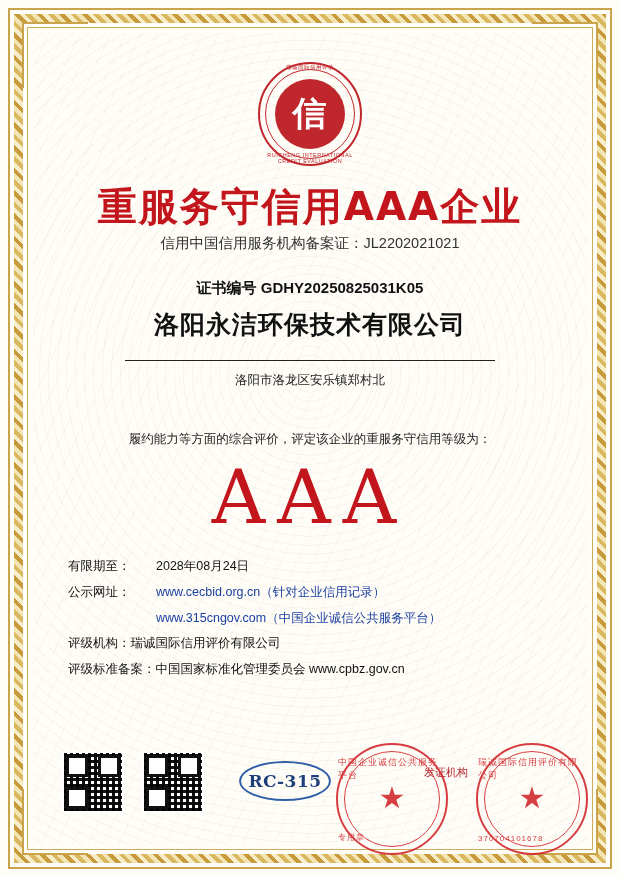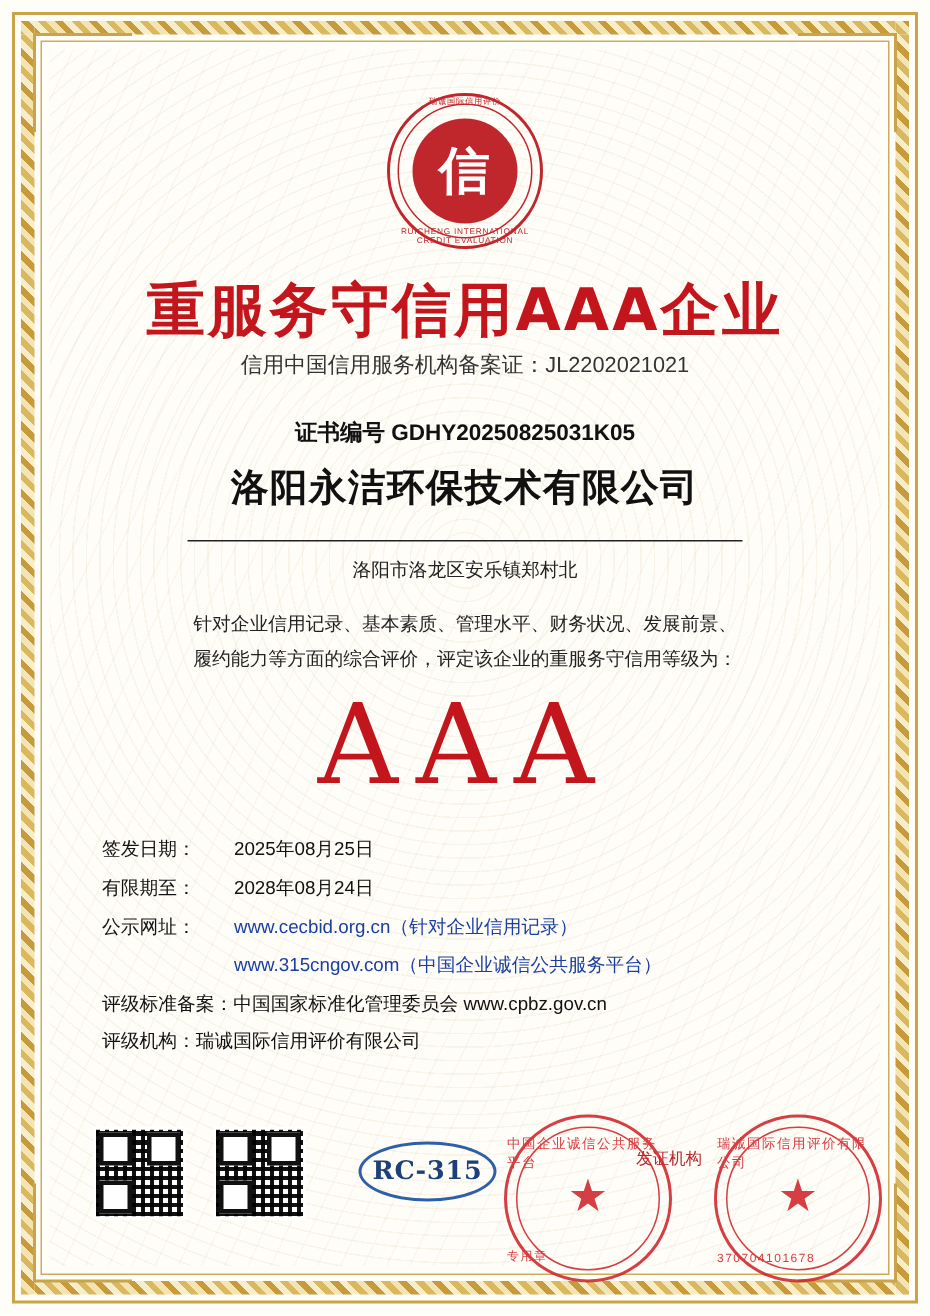--- a/index.html
+++ b/index.html
@@ -238,44 +238,41 @@
       <span class="val">GDHY20250825031K05</span>
     </div>
 
 
     <div class="company-wrap">
       <div class="company">洛阳永洁环保技术有限公司</div>
     </div>
     <div class="address">洛阳市洛龙区安乐镇郑村北</div>
 
     <div class="desc">
-      <span>针对企业信用记录、基本素质、管理水平、财务状况、发展前景、</span><br>
+      <br>
       <span>履约能力等方面的综合评价，评定该企业的重服务守信用等级为：</span>
     </div>
 
     <div class="grade">AAA</div>
 
     <div class="fields">
       <div class="row">
-        <span class="k">签发日期：</span><span class="v">2025年08月25日</span>
-      </div>
-      <div class="row">
         <span class="k">有限期至：</span><span class="v">2028年08月24日</span>
       </div>
       <div class="row">
         <span class="k">公示网址：</span><span class="v link">www.cecbid.org.cn（针对企业信用记录）</span>
       </div>
       <div class="row">
         <span class="sub link">www.315cngov.com（中国企业诚信公共服务平台）</span>
       </div>
       <div class="row">
+        <span class="v">评级机构：</span><span class="v">瑞诚国际信用评价有限公司</span>
+      </div>
+      <div class="row">
         <span class="v">评级标准备案：</span><span class="v">中国国家标准化管理委员会 www.cpbz.gov.cn</span>
-      </div>
-      <div class="row">
-        <span class="v">评级机构：</span><span class="v">瑞诚国际信用评价有限公司</span>
       </div>
     </div>
 
   </div>
 
   <div class="bottom">
     <div class="qr q1">
       <div class="corner-sq c1"></div>
       <div class="corner-sq c2"></div>
       <div class="corner-sq c3"></div>

